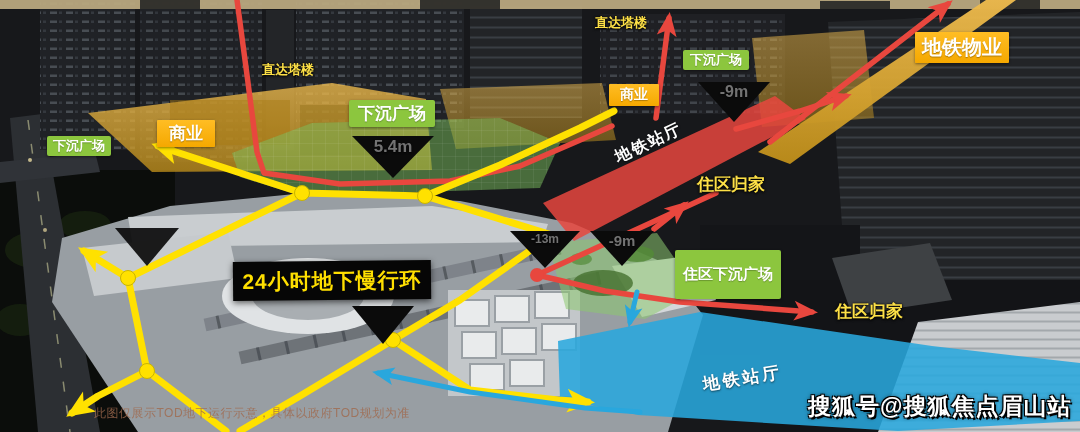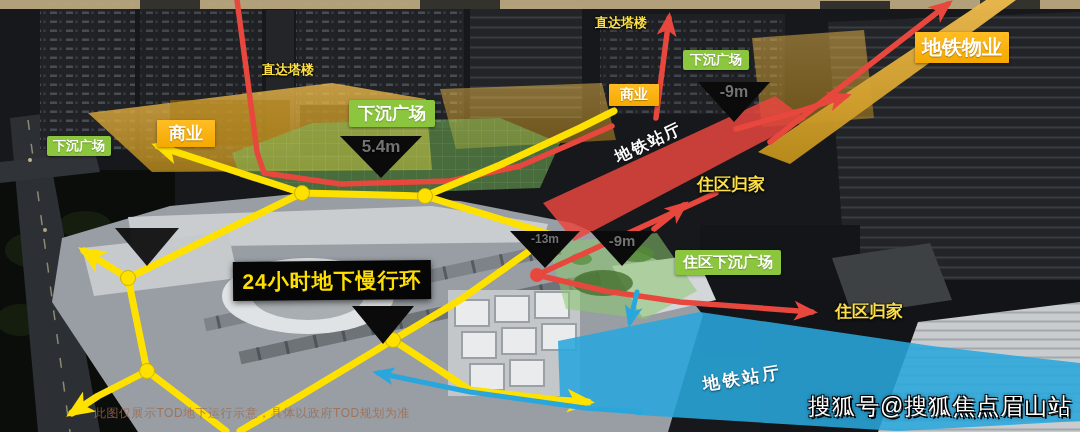--- a/index.html
+++ b/index.html
@@ -22,21 +22,21 @@
     border-radius:1px;box-shadow:0 1px 3px rgba(0,0,0,.45);text-shadow:0 1px 1px rgba(0,0,0,.3)}
   .wlabel{color:#fde047;font-weight:bold;text-shadow:0 1px 3px #000,0 0 2px #000}
   .band-text{color:#fff;font-weight:bold;text-shadow:0 1px 2px rgba(0,0,0,.55);transform-origin:left center}
   .banner{position:absolute;z-index:4;background:var(--banner-bg);color:var(--banner-text);
     display:flex;align-items:center;justify-content:center;font-weight:bold;
     transform:rotate(-.6deg);box-shadow:0 2px 6px rgba(0,0,0,.6)}
   .elev{position:absolute;z-index:3;display:flex;flex-direction:column;align-items:center}
   .elev-tri{width:0;height:0;border-style:solid;border-color:#0b0b0b transparent transparent transparent}
   .elev-text{position:absolute;top:1px;color:#737373;font-weight:bold;z-index:2;text-shadow:0 1px 2px rgba(0,0,0,.7)}
   .caption{position:absolute;z-index:3;color:#a06a4e;opacity:.8;font-size:12px;letter-spacing:.5px}
-  .watermark{position:absolute;z-index:5;color:#fff;font-weight:normal;font-size:23px;letter-spacing:1px;
+  .watermark{position:absolute;z-index:5;color:#fff;font-weight:bold;font-size:23px;letter-spacing:1px;
     text-shadow:2px 2px 0 #000,-1px -1px 0 #000,1px -1px 0 #000,-1px 1px 0 #000,0 0 4px #000}
 </style>
 </head>
 <body>
 
 <div class="stage">
 
 <svg width="1080" height="432" viewBox="0 0 1080 432">
   <defs>
     <linearGradient id="goldG" x1="0" y1="0" x2="0" y2="1">
@@ -189,30 +189,30 @@
 </svg>
 
 <div class="lbl wlabel" style="left:262px;top:62px;font-size:13px">直达塔楼</div>
 <div class="lbl wlabel" style="left:595px;top:15px;font-size:13px">直达塔楼</div>
 <div class="lbl wlabel" style="left:697px;top:174px;font-size:17px">住区归家</div>
 <div class="lbl wlabel" style="left:835px;top:301px;font-size:17px">住区归家</div>
 
 <div class="lbl green-label" style="left:47px;top:136px;font-size:13px;padding:2px 6px">下沉广场</div>
 <div class="lbl green-label" style="left:349px;top:100px;font-size:17px;padding:3px 9px">下沉广场</div>
 <div class="lbl green-label" style="left:683px;top:50px;font-size:13px;padding:2px 7px">下沉广场</div>
-<div class="lbl green-label" style="left:675px;top:250px;font-size:15px;padding:3px 8px">住区下沉广场</div>
+<div class="lbl green-label" style="left:675px;top:250px;font-size:15px;padding:15px 8px">住区下沉广场</div>
 
 <div class="lbl yellow-label" style="left:157px;top:120px;font-size:17px;padding:3px 12px">商业</div>
 <div class="lbl yellow-label" style="left:609px;top:84px;font-size:14px;padding:2px 11px">商业</div>
 <div class="lbl yellow-label" style="left:915px;top:32px;font-size:20px;padding:3px 7px">地铁物业</div>
 
 <div class="lbl band-text" style="left:616px;top:148px;font-size:16px;letter-spacing:2px;transform:rotate(-25deg)">地铁站厅</div>
 <div class="lbl band-text" style="left:703px;top:374px;font-size:17px;letter-spacing:3px;transform:rotate(-9deg)">地铁站厅</div>
 
-<div class="elev" style="left:340px;top:136px">
+<div class="elev" style="left:352px;top:136px">
   <span class="elev-text" style="font-size:17px">5.4m</span>
   <div class="elev-tri" style="border-left-width:41px;border-right-width:41px;border-top-width:42px"></div>
 </div>
 <div class="elev" style="left:698px;top:82px">
   <span class="elev-text" style="font-size:16px">-9m</span>
   <div class="elev-tri" style="border-left-width:36px;border-right-width:36px;border-top-width:40px"></div>
 </div>
 <div class="elev" style="left:510px;top:231px">
   <span class="elev-text" style="font-size:12px">-13m</span>
   <div class="elev-tri" style="border-left-width:35px;border-right-width:35px;border-top-width:37px"></div>

